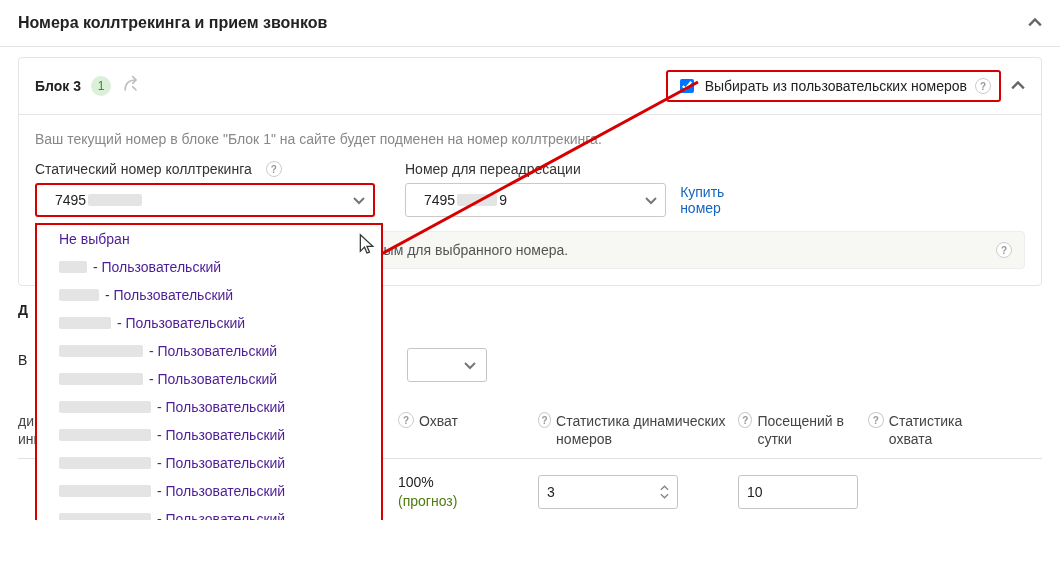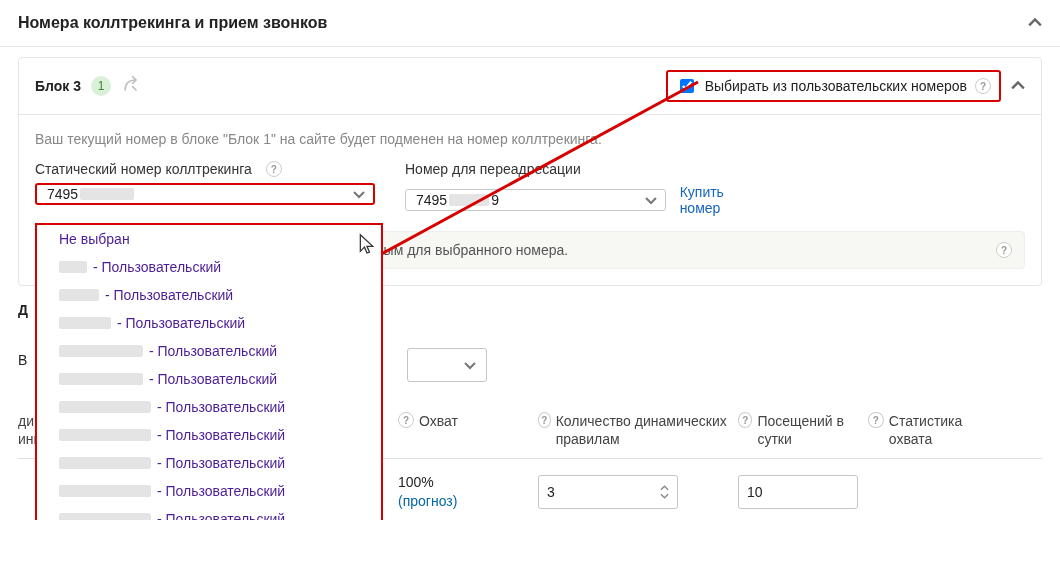--- a/index.html
+++ b/index.html
@@ -86,26 +86,26 @@
     background: #fff;
   }
   .block-body { padding: 16px; position: relative; }
   .subtext { color: #888; margin-bottom: 14px; }
   .field-row { display: flex; gap: 30px; align-items: flex-start; }
   .field { flex: 0 0 340px; }
   .field-label { display: flex; align-items: center; gap: 14px; margin-bottom: 6px; color: #333; }
   .select {
     position: relative;
     width: 100%;
-    height: 22px;
+    height: 34px;
     border: 1px solid #c9c9c9;
     border-radius: 3px;
     display: flex;
     align-items: center;
-    padding: 0 28px 0 10px;
+    padding: 0 28px 0 18px;
     background: #fff;
   }
   .select .chev {
     position: absolute;
     right: 8px;
     top: 50%;
     transform: translateY(-50%);
     width: 12px; height: 12px;
     color: #777;
   }
@@ -380,37 +380,37 @@
 <div class="table-head">
   <div>
     <span class="head-inner"><span>динамическим</span><br><span>ингом</span></span>
   </div>
   <div>
     <span class="help-icon">?</span>
     <span class="head-inner">Охват</span>
   </div>
   <div>
     <span class="help-icon">?</span>
-    <span class="head-inner">Количество динамических правилам</span>
+    <span class="head-inner">Статистика динамических номеров</span>
   </div>
   <div>
     <span class="help-icon">?</span>
     <span class="head-inner">Посещений в сутки</span>
   </div>
   <div>
     <span class="help-icon">?</span>
     <span class="head-inner">Статистика охвата</span>
   </div>
 </div>
 
 <div class="table-row">
   <div></div>
   <div style="display:block;line-height:1.3;">
     <div>100%</div>
-    <div style="color:#0369a1;">(прогноз)</div>
+    <div style="color:#4d7c0f;">(прогноз)</div>
   </div>
   <div>
     <div class="input-small">
       <span>3</span>
       <span class="stepper-btns">
         <svg viewBox="0 0 10 6">
             <path d="M1 5 L5 1 L9 5" stroke="#888" stroke-width="1.5" fill="none"></path>
           </svg>
         <svg viewBox="0 0 10 6">
             <path d="M1 1 L5 5 L9 1" stroke="#888" stroke-width="1.5" fill="none"></path>

